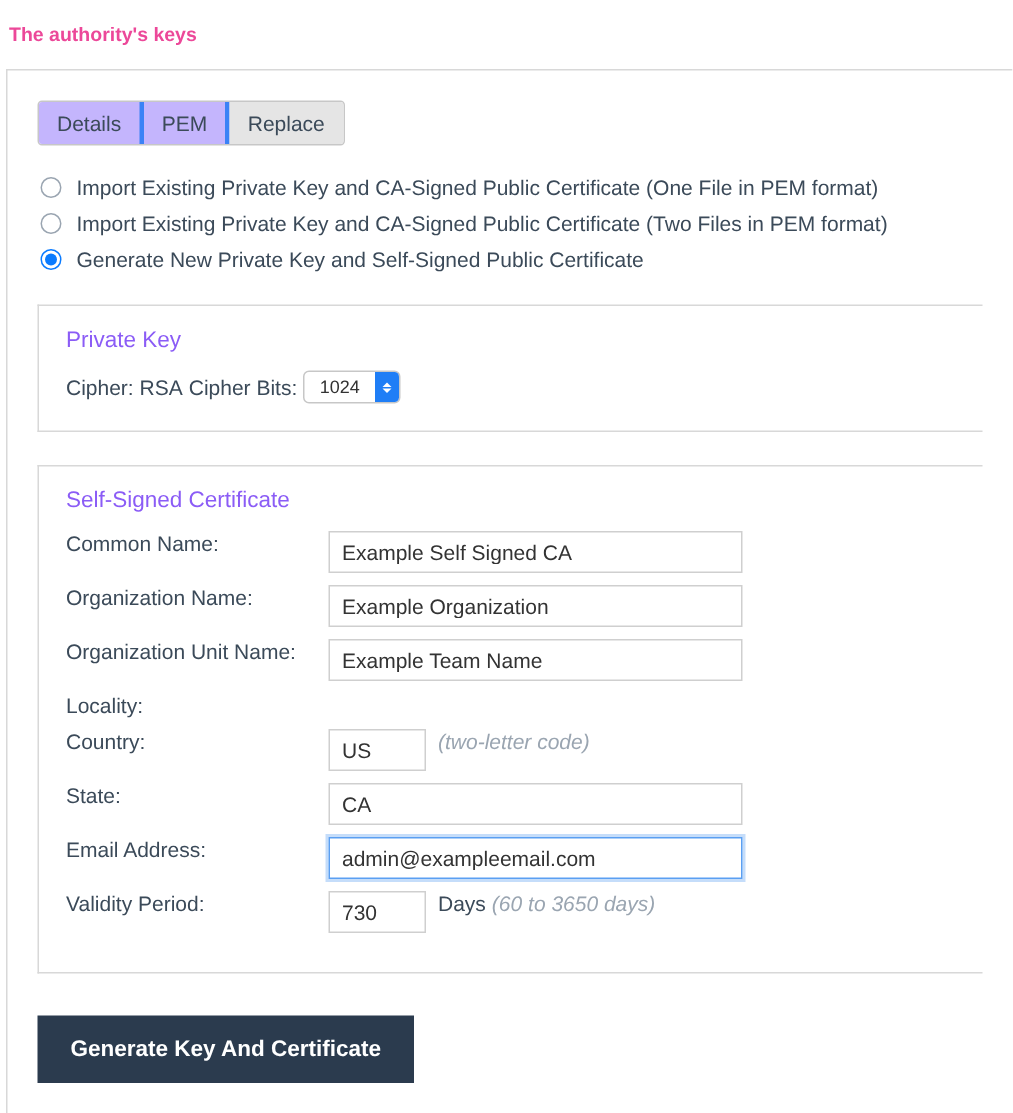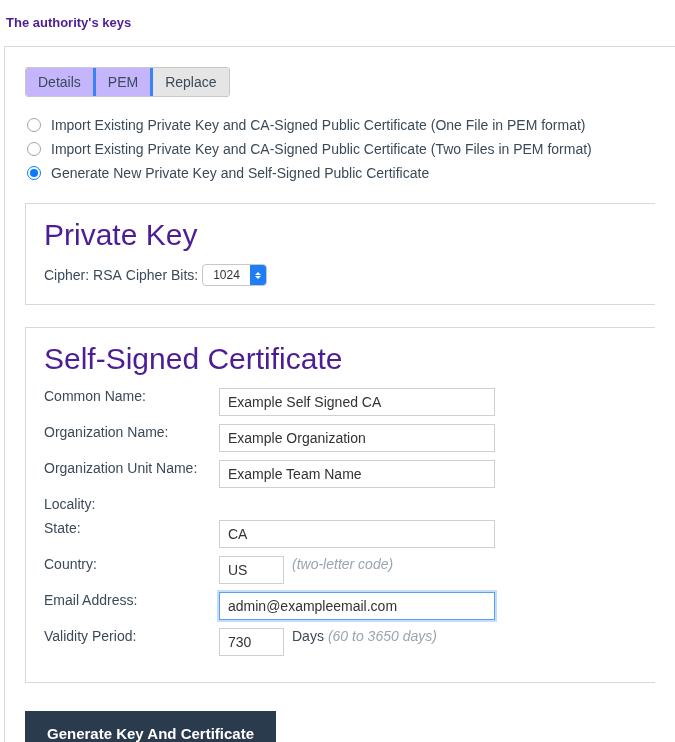--- a/index.html
+++ b/index.html
@@ -13,21 +13,21 @@
   }
   .page {
     width: 675px;
     height: 742px;
     position: relative;
     padding-top: 10px;
   }
   .section-title {
     font-weight: 700;
     font-size: 13px;
-    color: #4c1d95;
+    color: #ec4899;
     padding: 5px 0 16px 6px;
   }
   .outer-box {
     border: 1px solid #d8d8d8;
     border-right: none;
     border-bottom: none;
     padding: 20px;
     margin-left: 4px;
   }
   .tabs {
@@ -76,22 +76,22 @@
     border-radius: 50%;
     background: #0a7bff;
   }
   .panel {
     border: 1px solid #d8d8d8;
     border-right: none;
     padding: 14px 18px 18px 18px;
     margin-bottom: 22px;
   }
   .panel-title {
-    font-size: 30px;
-    color: #4c1d95;
+    font-size: 15px;
+    color: #8b5cf6;
     font-weight: 400;
     padding-bottom: 12px;
   }
   .pk-line {
     display: flex;
     align-items: center;
     gap: 4px;
     font-size: 14px;
     color: #3b4a59;
   }
@@ -235,27 +235,27 @@
         <input class="input wide" value="Example Organization" style="">
       </div>
       <div class="form-row">
         <div class="form-label">Organization Unit Name:</div>
         <input class="input wide" value="Example Team Name" style="">
       </div>
       <div class="form-row">
         <div class="form-label">Locality:</div>
       </div>
       <div class="form-row">
-        <div class="form-label">State:</div>
-        <input class="input wide" value="CA" style="">
-      </div>
-      <div class="form-row">
         <div class="form-label">Country:</div>
         <input class="input small" value="US" style="">
         <span class="hint">(two-letter code)</span>
+      </div>
+      <div class="form-row">
+        <div class="form-label">State:</div>
+        <input class="input wide" value="CA" style="">
       </div>
       <div class="form-row">
         <div class="form-label">Email Address:</div>
         <input class="input wide focused" value="admin@exampleemail.com" style="">
       </div>
       <div class="form-row">
         <div class="form-label">Validity Period:</div>
         <input class="input small" value="730" style="">
         <span class="hint-prefix">Days</span>
         <span class="hint" style="margin-left:4px">(60 to 3650 days)</span>

